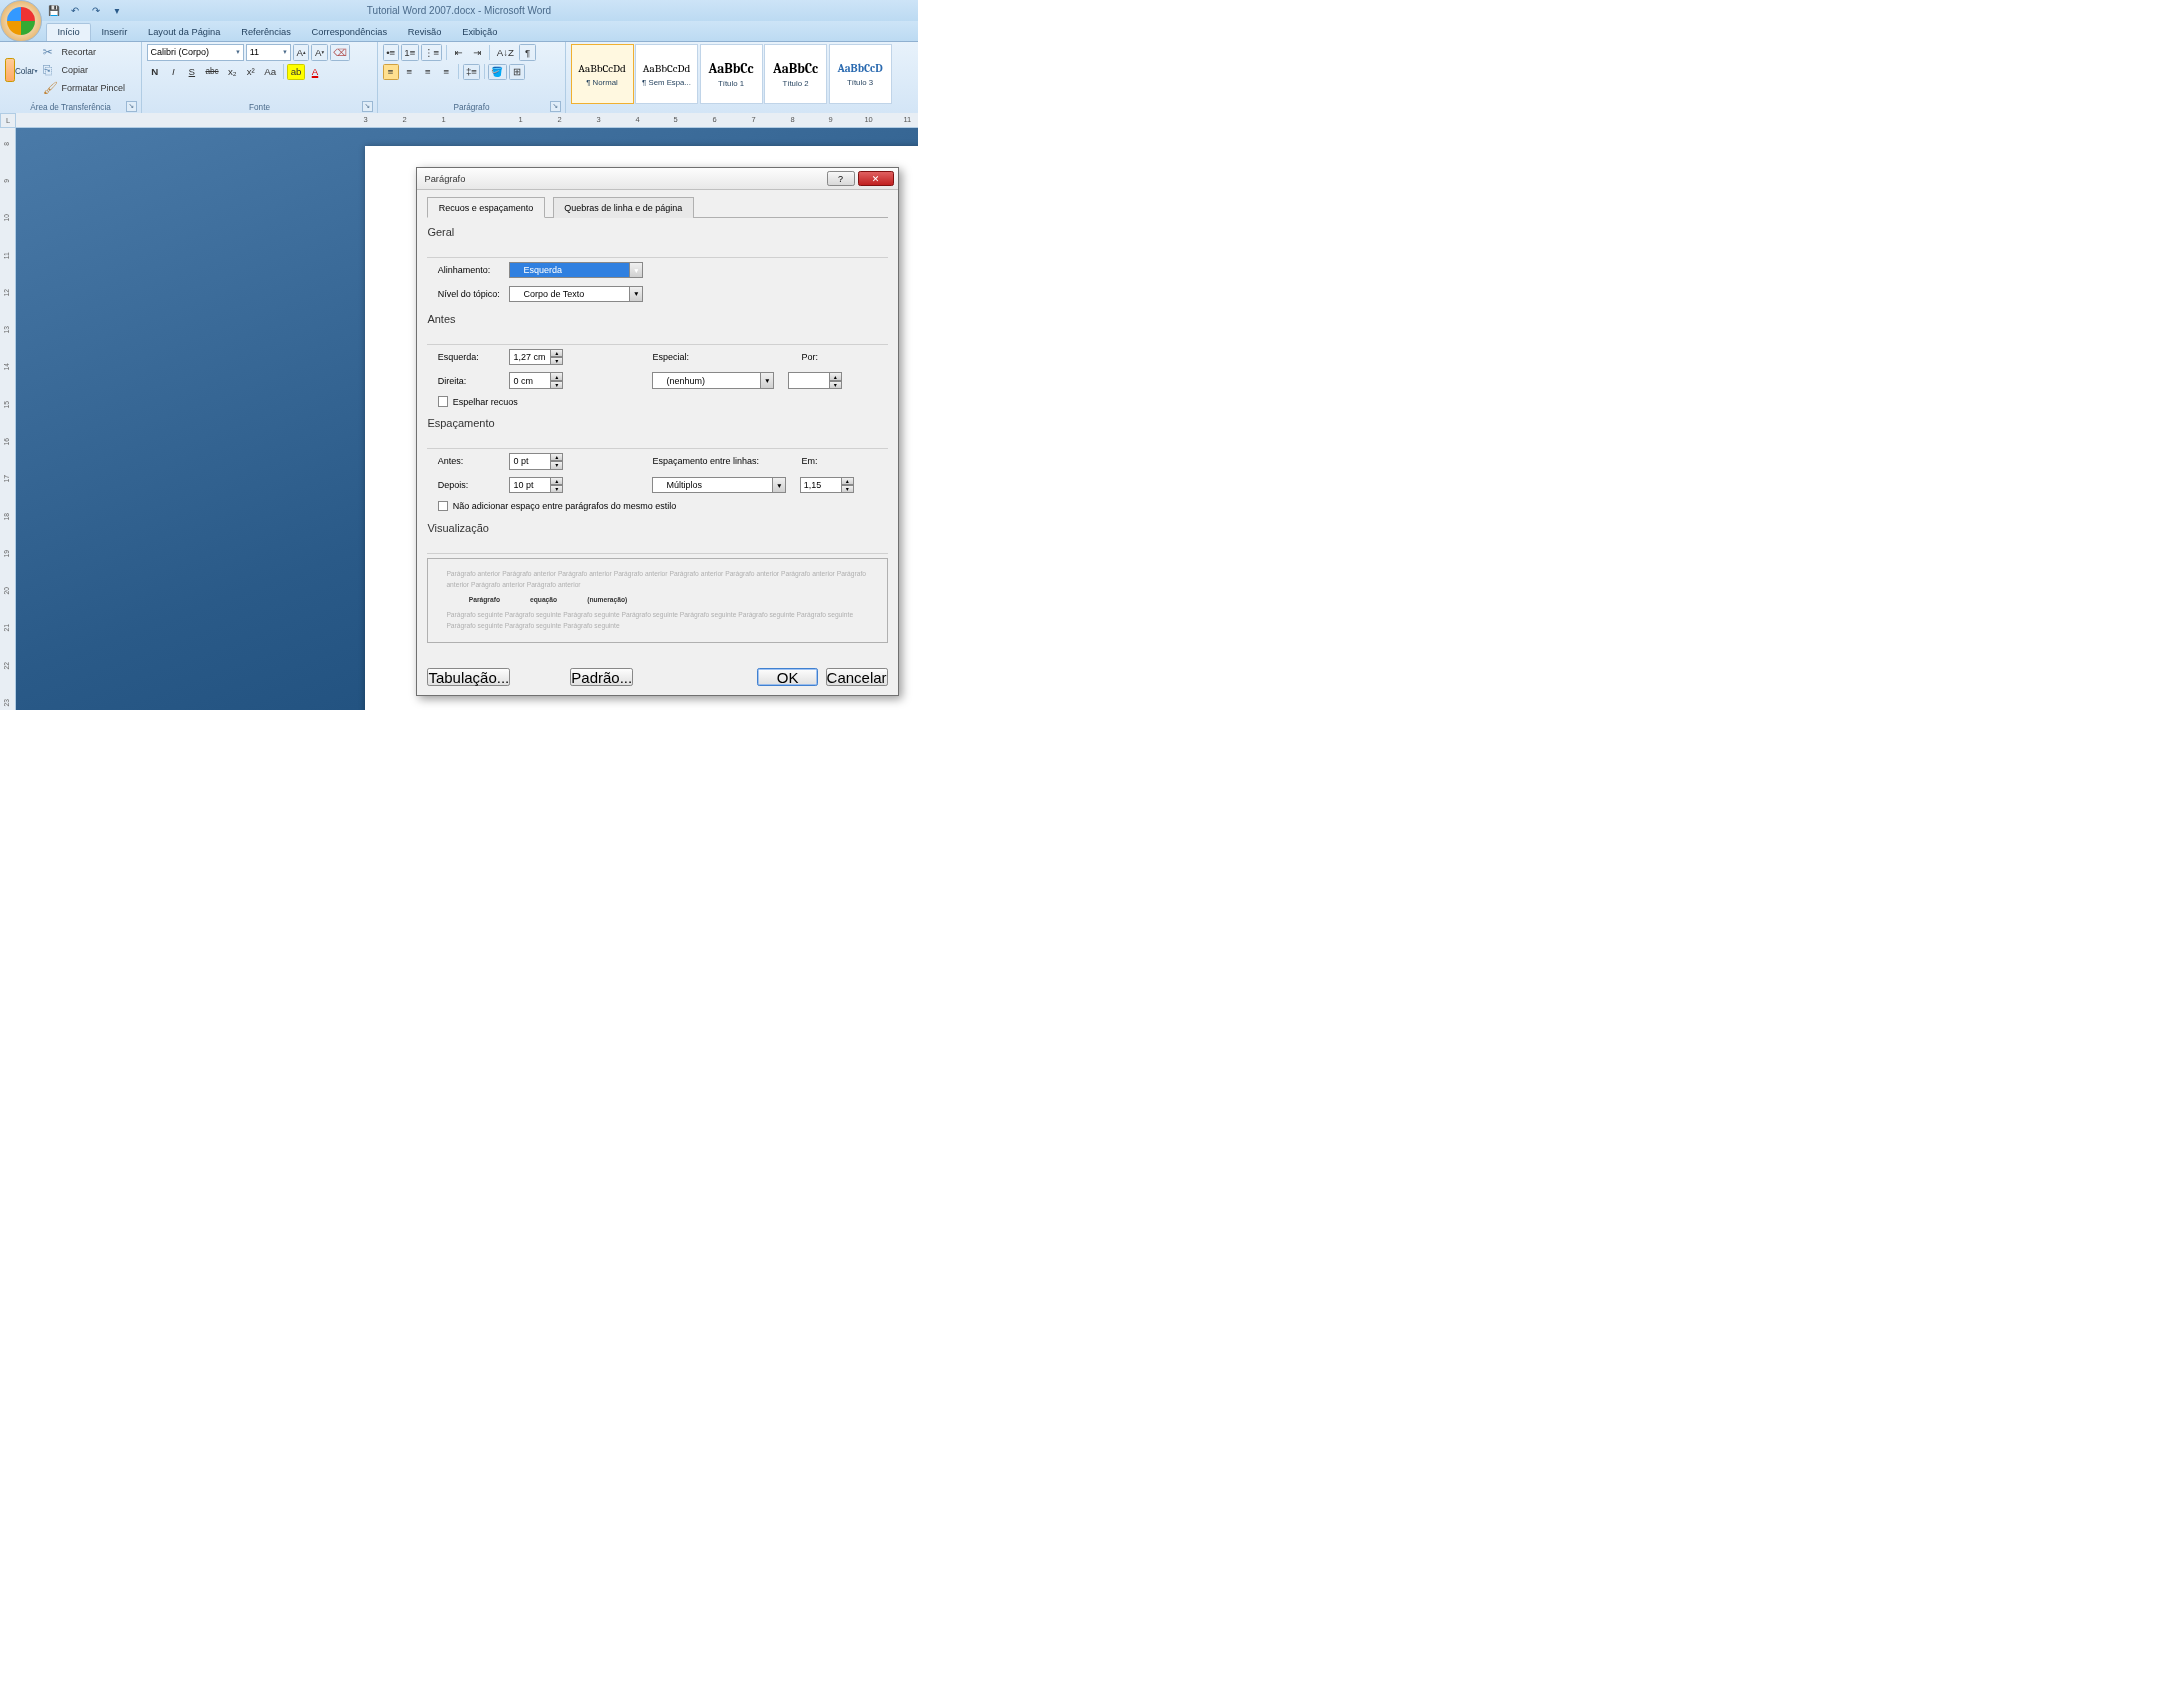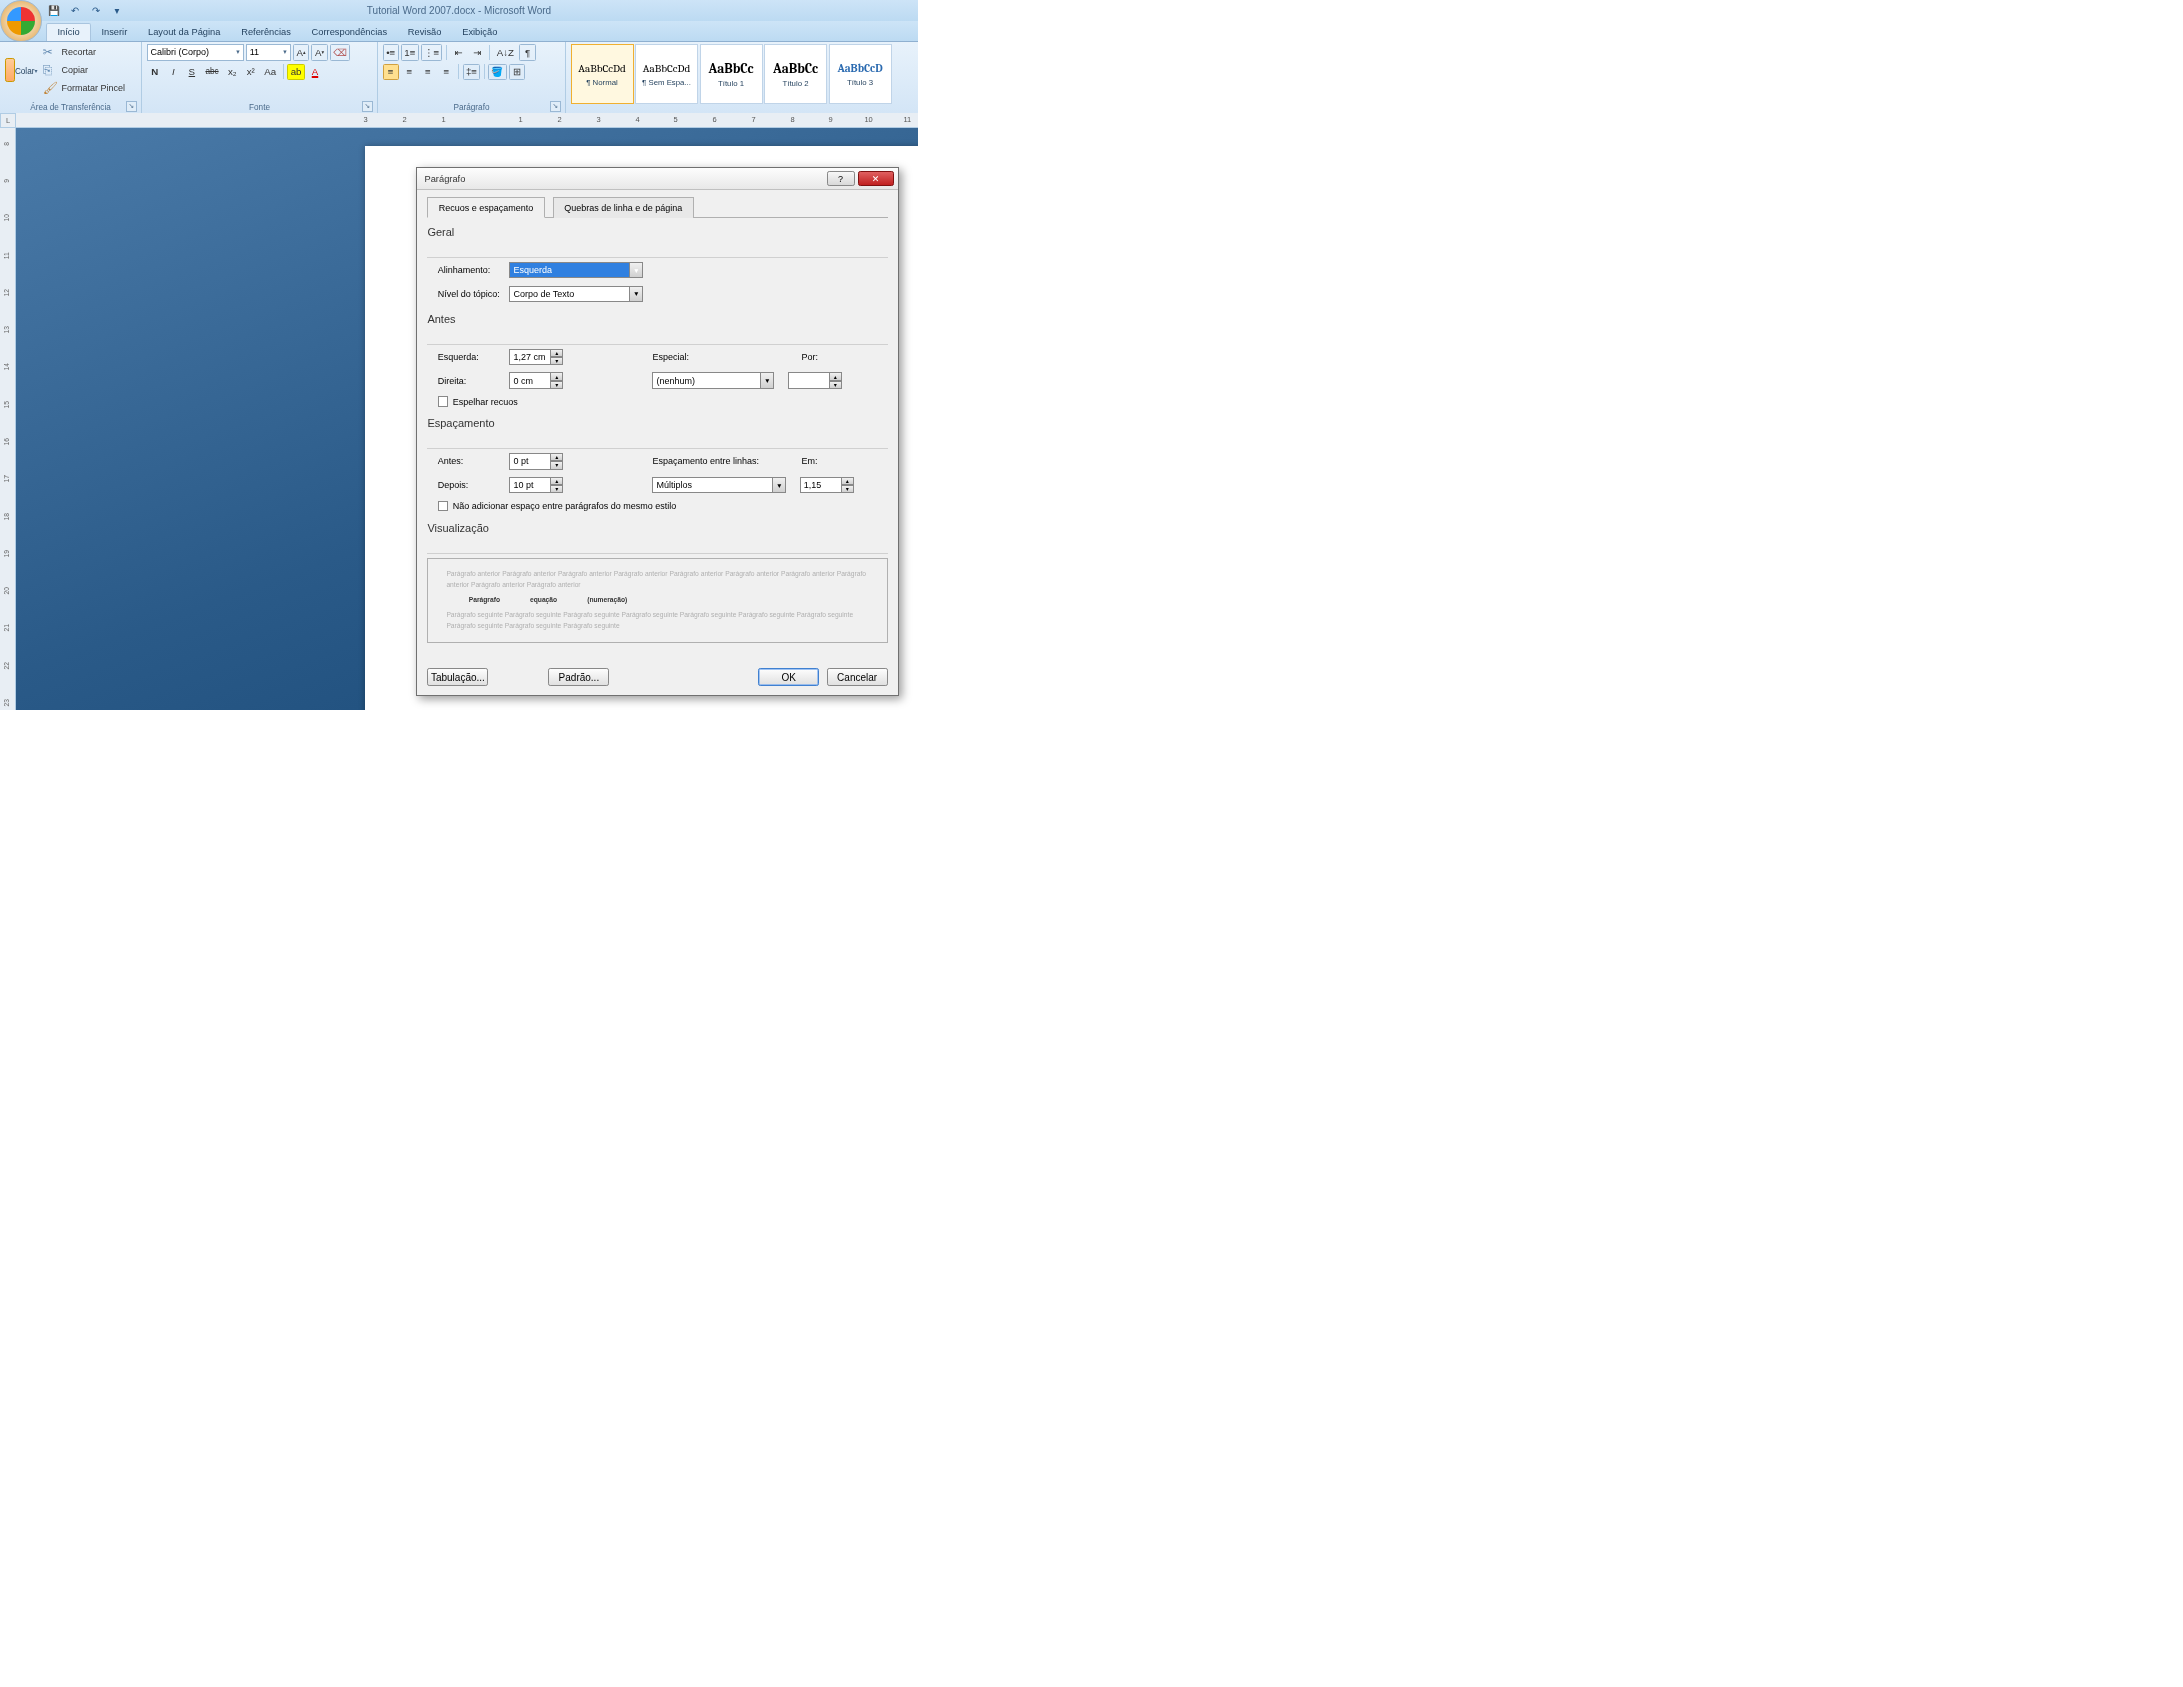--- a/index.html
+++ b/index.html
@@ -60,34 +60,34 @@
 .dlg-tb .wbtn.close { background:linear-gradient(#e06060,#c02020); color:#fff; border-color:#801010; width:36px; }
 .dlg-body { padding:6px 10.4px 9px 10.4px; }
 .dtabs { display:flex; border-bottom:0.7px solid #b0b0b0; margin-bottom:7.5px;gap:8px; }
 .dtab { padding:4.5px 10.4px; font-size:9px; border:0.7px solid #b0b0b0; background:#e8e8e8; position:relative; top:0.7px; }
 .dtab.active { background:#f0f0f0; border-bottom:0.7px solid #f0f0f0; }
 .dtab:not(.active){ border-bottom:none; }
 .fset { margin-bottom:10.4px; }
 .fslabel { font-size:11px; color:#333; border-bottom:0.7px solid #d0d0d0; padding-bottom:19px; margin-bottom:4px; }
 .frow { display:flex; align-items:center; margin-bottom:7.5px; font-size:9px; }
 .flbl { width:82px; padding-left:10.4px; }
-.dcombo { height:16.4px; border:0.7px solid #888; background:#fff; display:flex; align-items:center; position:relative; padding:0 3px; font-size:9px;text-align:right; }
+.dcombo { height:16.4px; border:0.7px solid #888; background:#fff; display:flex; align-items:center; position:relative; padding:0 13px; font-size:9px;text-align:right; }
 .dcombo .arr { position:absolute; right:0; top:0; width:13.4px; height:100%; border-left:0.7px solid #888; background:linear-gradient(#f0f0f0,#d0d0d0); display:flex; align-items:center; justify-content:center; font-size:6.7px; }
 .dcombo.sel { background:#3080e0; color:#fff; }
 .spin { display:flex; height:16.4px; }
 .spin input { width:42px; border:0.7px solid #888; font-size:9px; padding:0 3px; }
 .spin .btns { width:12px; display:flex; flex-direction:column; }
 .spin .btns div { flex:1; border:0.7px solid #888; border-left:none; background:linear-gradient(#f0f0f0,#d0d0d0); font-size:5.2px; display:flex; align-items:center; justify-content:center; }
 .chk { display:flex; align-items:center; gap:4.5px; font-size:9px; padding-left:10.4px; }
 .chk .box { width:10.4px; height:10.4px; border:0.7px solid #888; background:#fff; }
 .preview { border:0.7px solid #b0b0b0; padding:10.4px 18px; font-size:6.7px; color:#b0b0b0; line-height:1.6; }
 .preview .cur { color:#333; font-weight:bold; display:flex; gap:30px; justify-content:flex-start; padding-left:22.4px; margin:4.5px 0; }
 .dlg-foot { display:flex; gap:7.5px; padding-top:15px; }
 .dlg-foot .sp { flex:1; }
-.dbtn { min-width:61px; height:18px; border:0.7px solid #888; background:linear-gradient(#fdfdfd,#e0e0e0); font-size:10px; border-radius:2.2px; display:flex; align-items:center; justify-content:center; }
+.dbtn { min-width:61px; height:18px; border:0.7px solid #888; background:linear-gradient(#fdfdfd,#e0e0e0); font-size:15px; border-radius:2.2px; display:flex; align-items:center; justify-content:center; }
 .dbtn.def { border:0.7px solid #4080d0; box-shadow:inset 0 0 0 0.7px #80b0f0; }
 </style>
 </head>
 <body>
 
 <div class="titlebar">
   <div class="office-btn">
       <div class="logo"></div>
     </div>
   <div class="qat">

